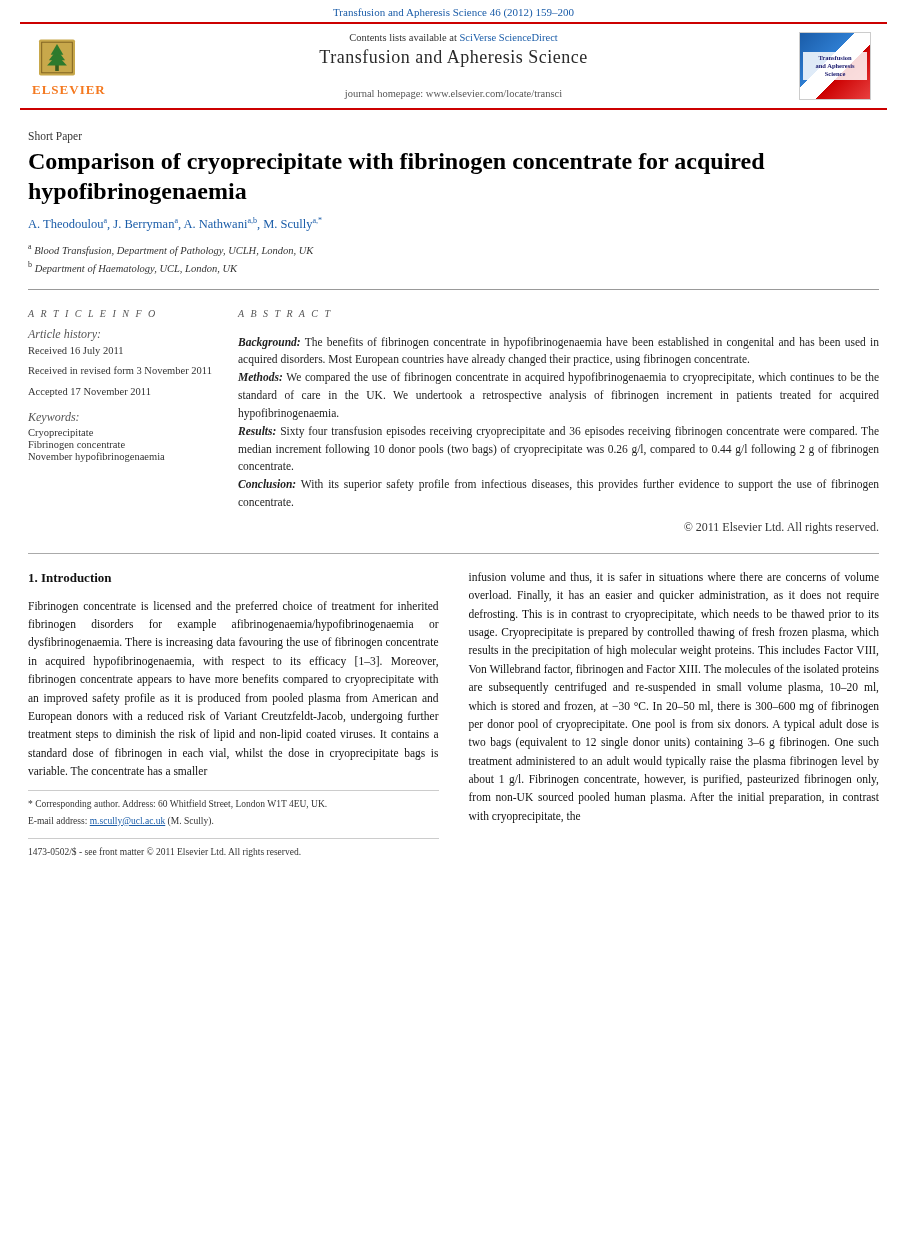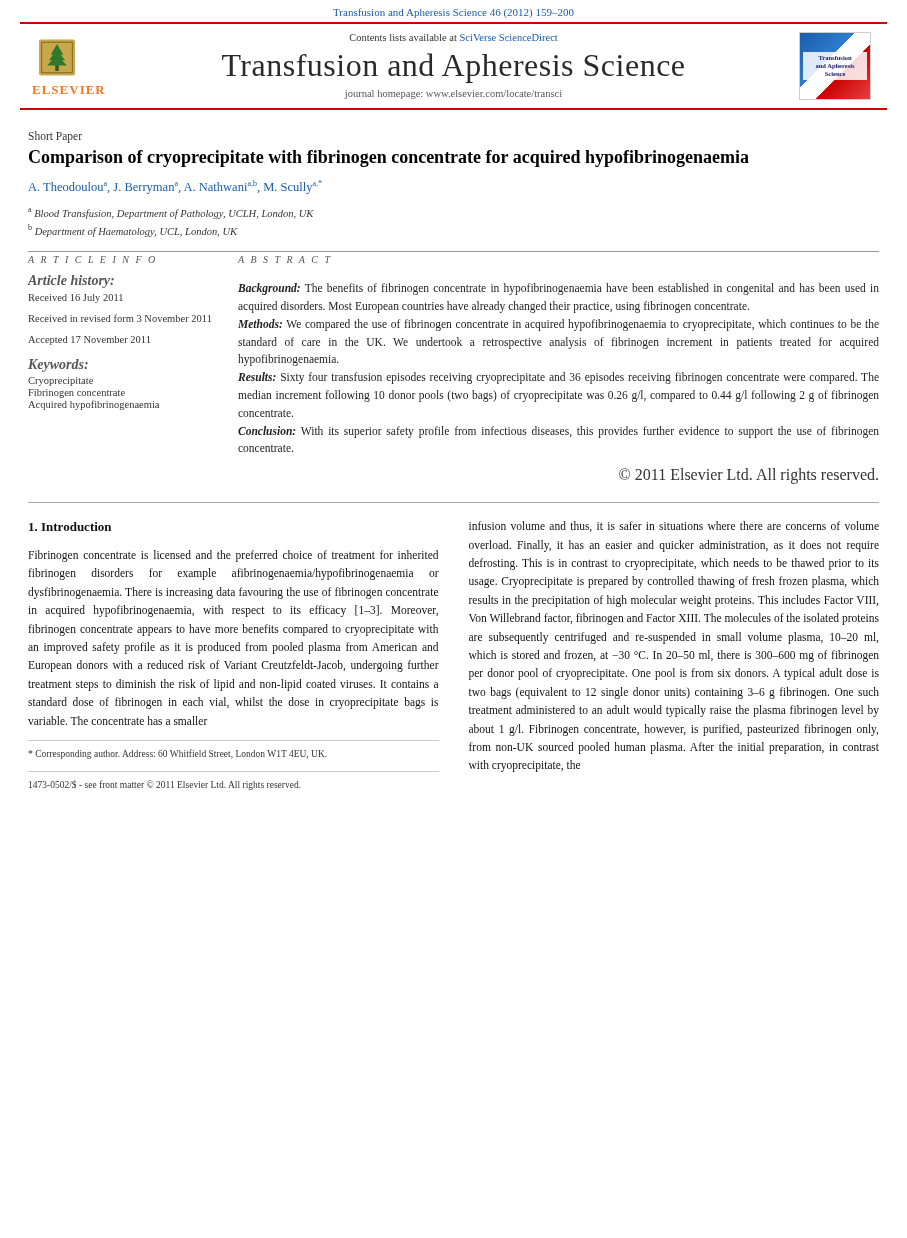--- a/index.html
+++ b/index.html
@@ -39,25 +39,25 @@
     .contents-line {
       font-size: 10.5px;
       color: #333;
       margin-bottom: 4px;
     }
     .contents-line a {
       color: #1a5ca8;
       text-decoration: none;
     }
     .journal-title-main {
-      font-size: 32px;
+      font-size: 18px;
       font-weight: normal;
       color: #2a2a2a;
       letter-spacing: 0.5px;
-      margin-bottom: 4px;
+      margin-bottom: 20px;
     }
     .journal-homepage {
       font-size: 10.5px;
       color: #555;
     }
 
     .elsevier-logo {
       width: 90px;
       display: flex;
       flex-direction: column;
@@ -119,21 +119,21 @@
     }
 
     .short-paper-label {
       font-size: 11.5px;
       color: #333;
       margin-bottom: 4px;
       margin-top: 10px;
     }
 
     .article-title {
-      font-size: 18px;
+      font-size: 24px;
       font-weight: bold;
       color: #000;
       line-height: 1.25;
       margin-bottom: 10px;
     }
 
     .authors {
       font-size: 12.5px;
       color: #1a5ca8;
       margin-bottom: 9px;
@@ -145,43 +145,43 @@
       margin-bottom: 12px;
       line-height: 1.5;
     }
     .affil-line { margin-bottom: 1px; }
 
     
     .two-col {
       display: flex;
       gap: 20px;
       border-top: 1px solid #999;
-      padding-top: 2px;
+      padding-top: 18px;
       margin-bottom: 18px;
     }
 
     .article-info-col {
       width: 190px;
       min-width: 190px;
     }
 
     .info-section-title {
       font-size: 10px;
       letter-spacing: 2px;
       text-transform: uppercase;
       color: #555;
       margin-bottom: 8px;
       font-style: italic;
     }
 
     .info-label {
-      font-size: 14px;
+      font-size: 12px;
       font-style: italic;
       color: #555;
-      font-weight: bold;
+      font-weight: normal;
       margin-bottom: 2px;
     }
     .info-text {
       font-size: 10.5px;
       color: #333;
       margin-bottom: 6px;
       line-height: 1.4;
     }
 
     .keywords-section { margin-top: 10px; }
@@ -209,21 +209,21 @@
       line-height: 1.55;
       color: #222;
       text-align: justify;
     }
     .abstract-section-label {
       font-style: italic;
       font-weight: bold;
     }
 
     .copyright-line {
-      font-size: 16px;
+      font-size: 12px;
       color: #333;
       text-align: right;
       margin-top: 8px;
     }
 
     
     .body-two-col {
       display: flex;
       gap: 30px;
       border-top: 1px solid #aaa;
@@ -333,21 +333,21 @@
 
       <div class="info-label">Article history:</div>
       <div class="info-text">Received 16 July 2011</div>
       <div class="info-text">Received in revised form 3 November 2011</div>
       <div class="info-text">Accepted 17 November 2011</div>
 
       <div class="keywords-section">
         <div class="info-label">Keywords:</div>
         <div class="keyword-item">Cryoprecipitate</div>
         <div class="keyword-item">Fibrinogen concentrate</div>
-        <div class="keyword-item">Acquired hypofibrinogenaemia</div>
+        <div class="keyword-item">November hypofibrinogenaemia</div>
       </div>
     </div>
 
     <div class="abstract-col">
       <div class="abstract-title">A B S T R A C T</div>
       <div class="abstract-text">
         <span class="abstract-section-label">Background:</span>
         <span> The benefits of fibrinogen concentrate in hypofibrinogenaemia have been established in congenital and has been used in acquired disorders. Most European countries have already changed their practice, using fibrinogen concentrate.</span>
         <br>
         <span class="abstract-section-label">Methods:</span>
@@ -366,20 +366,25 @@
   <div class="body-two-col">
 
     <div class="body-col">
       <div class="section-title">
         <span>1.</span> <span>Introduction</span>
       </div>
       <div class="body-text">Fibrinogen concentrate is licensed and the preferred choice of treatment for inherited fibrinogen disorders for example afibrinogenaemia/hypofibrinogenaemia or dysfibrinogenaemia. There is increasing data favouring the use of fibrinogen concentrate in acquired hypofibrinogenaemia, with respect to its efficacy [1–3]. Moreover, fibrinogen concentrate appears to have more benefits compared to cryoprecipitate with an improved safety profile as it is produced from pooled plasma from American and European donors with a reduced risk of Variant Creutzfeldt-Jacob, undergoing further treatment steps to diminish the risk of lipid and non-lipid coated viruses. It contains a standard dose of fibrinogen in each vial, whilst the dose in cryoprecipitate bags is variable. The concentrate has a smaller</div>
 
       <div class="footnote-section">
         <div class="footnote-line">* Corresponding author. Address: 60 Whitfield Street, London W1T 4EU, UK.</div>
+        <div class="footnote-line">
+          <span>E-mail address:</span>
+          <a href="#" class="footnote-link">m.scully@ucl.ac.uk</a>
+          <span>(M. Scully).</span>
+        </div>
       </div>
       <div class="footnote-section">
         <div class="footnote-line">1473-0502/$ - see front matter © 2011 Elsevier Ltd. All rights reserved.</div>
       </div>
     </div>
 
     <div class="body-col">
       <div class="body-text">infusion volume and thus, it is safer in situations where there are concerns of volume overload. Finally, it has an easier and quicker administration, as it does not require defrosting. This is in contrast to cryoprecipitate, which needs to be thawed prior to its usage. Cryoprecipitate is prepared by controlled thawing of fresh frozen plasma, which results in the precipitation of high molecular weight proteins. This includes Factor VIII, Von Willebrand factor, fibrinogen and Factor XIII. The molecules of the isolated proteins are subsequently centrifuged and re-suspended in small volume plasma, 10–20 ml, which is stored and frozen, at −30 °C. In 20–50 ml, there is 300–600 mg of fibrinogen per donor pool of cryoprecipitate. One pool is from six donors. A typical adult dose is two bags (equivalent to 12 single donor units) containing 3–6 g fibrinogen. One such treatment administered to an adult would typically raise the plasma fibrinogen level by about 1 g/l. Fibrinogen concentrate, however, is purified, pasteurized fibrinogen only, from non-UK sourced pooled human plasma. After the initial preparation, in contrast with cryoprecipitate, the</div>
     </div>
   </div>

